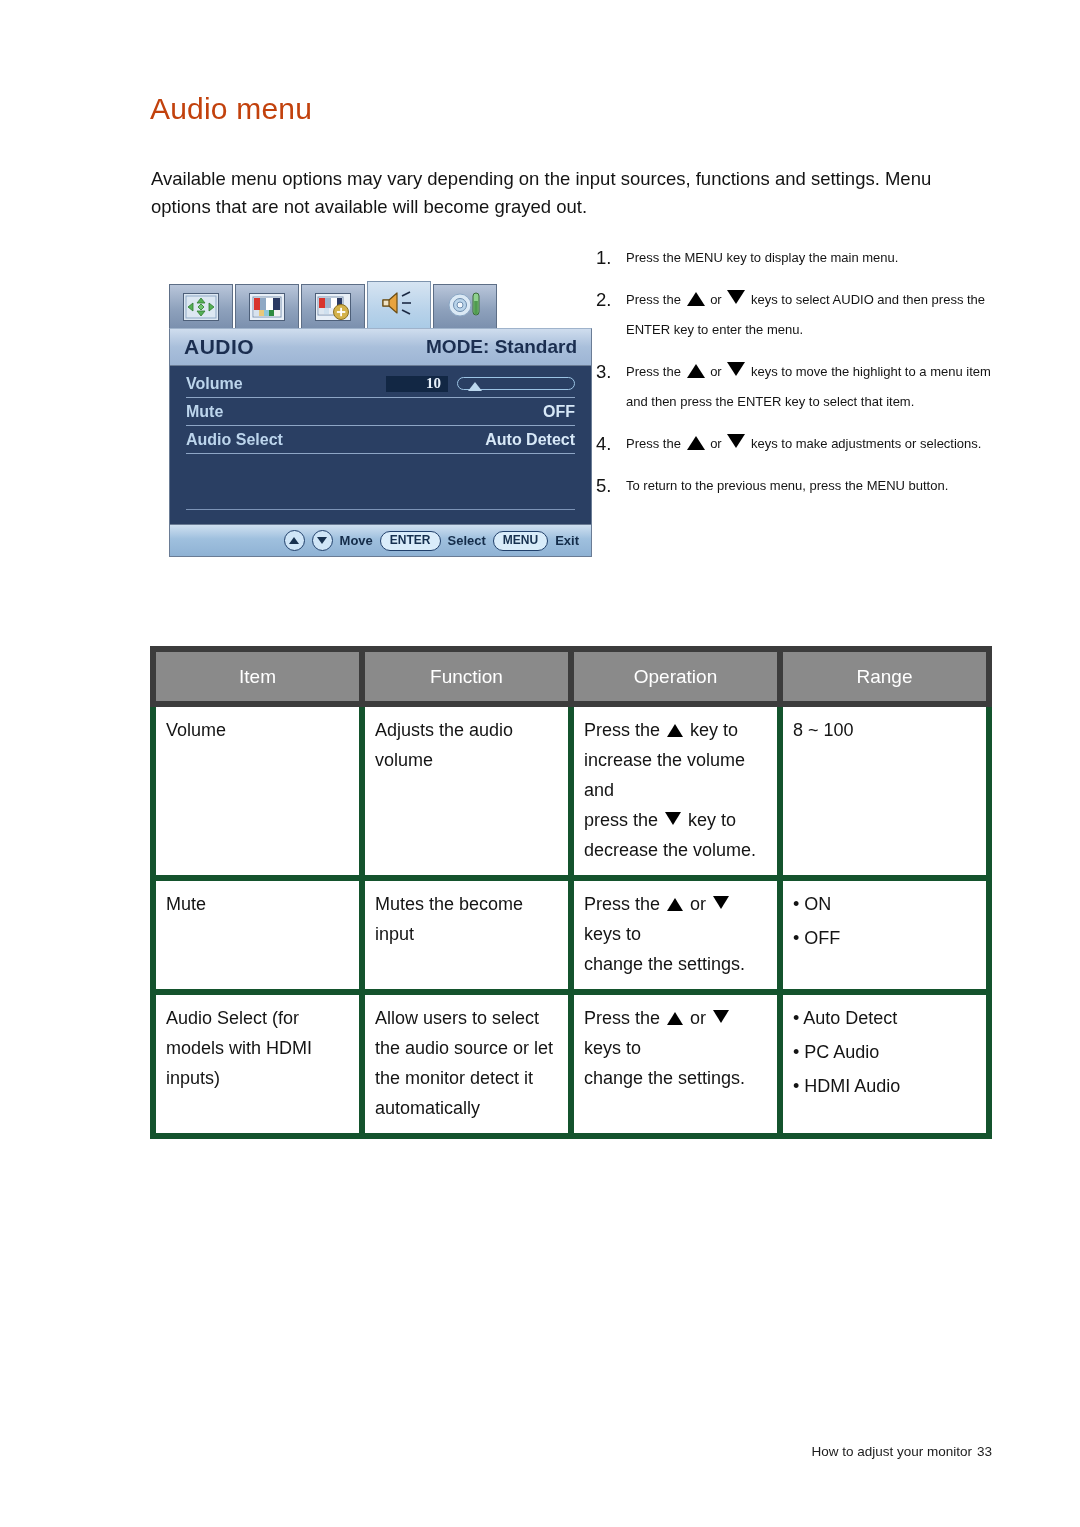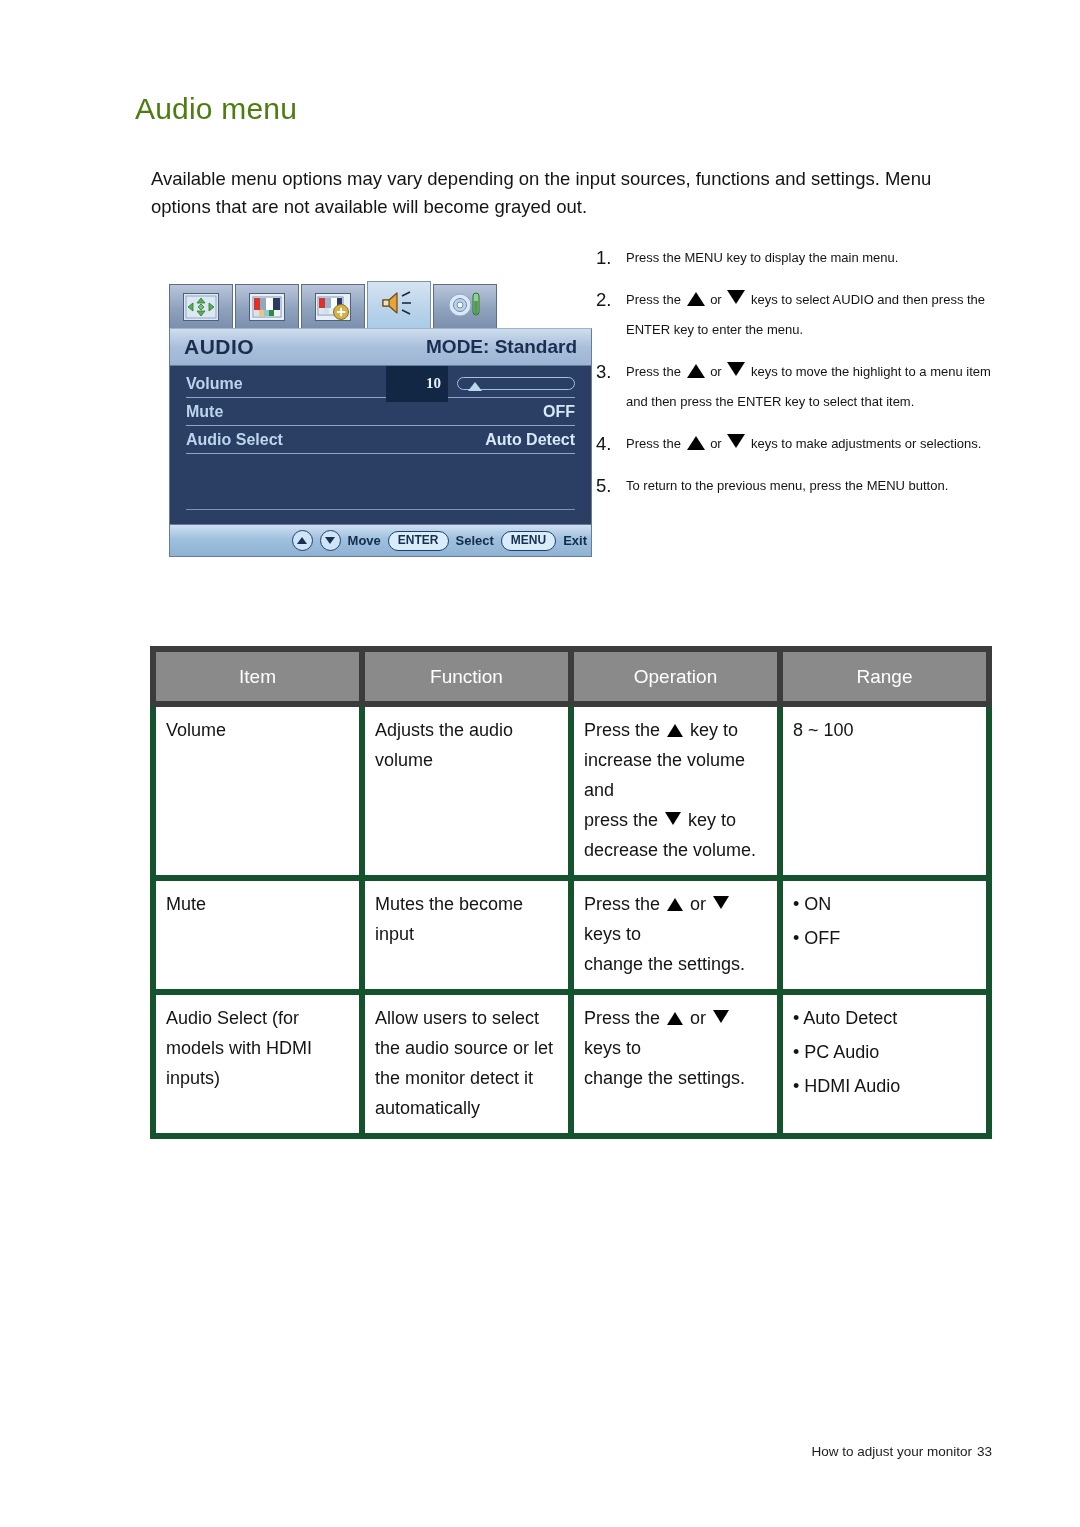--- a/index.html
+++ b/index.html
@@ -12,26 +12,26 @@
     height: 1527px;
     position: relative;
     font-family: "Liberation Sans", sans-serif;
     color: #000000;
     overflow: hidden;
   }
 
   
   #page-title {
     position: absolute;
-    left: 135px;
+    left: 150px;
     top: 92px;
     font-size: 30px;
     font-weight: 400;
     letter-spacing: 0.2px;
-    color: #4d7c0f;
+    color: #c2410c;
   }
 
   
   #intro {
     position: absolute;
     left: 151px;
     top: 165px;
     width: 845px;
     font-size: 18.5px;
     line-height: 28px;
@@ -126,21 +126,21 @@
     color: #bcd5ec;
     flex: 1;
   }
   .osd-value {
     font-size: 16px;
     font-weight: bold;
     color: #d7e8f7;
   }
   .osd-numbox {
     width: 62px;
-    height: 36px;
+    height: 16px;
     background: #122744;
     color: #e7f1fb;
     font-size: 15px;
     font-weight: bold;
     font-family: "Liberation Serif", serif;
     display: flex;
     align-items: center;
     justify-content: flex-end;
     padding-right: 7px;
     box-sizing: border-box;
@@ -166,21 +166,21 @@
   }
 
   .osd-foot {
     height: 33px;
     box-sizing: border-box;
     border: 1px solid #6a7c95;
     background: linear-gradient(to bottom, #cfe0f1 0%, #9fc0de 45%, #8fb2d4 100%);
     display: flex;
     align-items: center;
     justify-content: flex-end;
-    padding-right: 4px;
+    padding-right: 12px;
     gap: 7px;
   }
   .rnd-btn {
     border: 1.5px solid #21406b;
     border-radius: 11px;
     background: #d9ecfa;
     color: #16304f;
     font-size: 12px;
     font-weight: bold;
     padding: 1px 9px 2px 9px;

